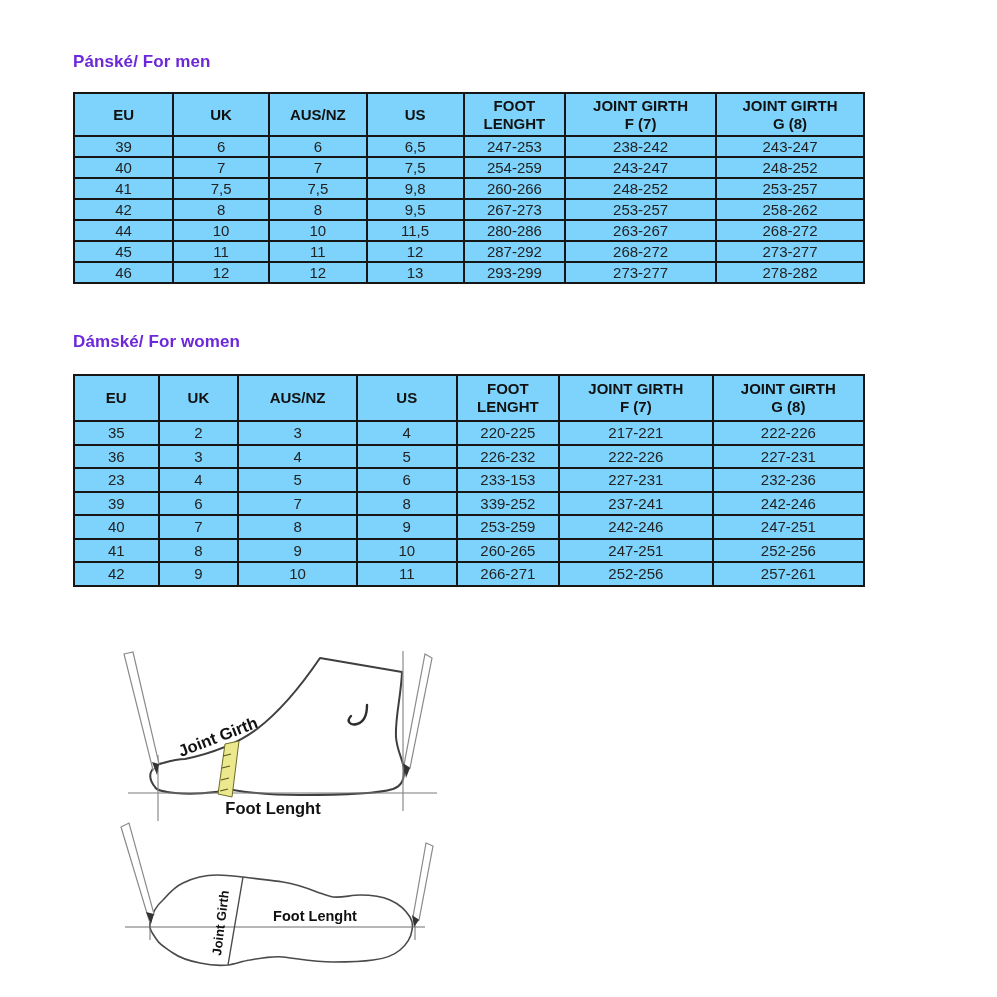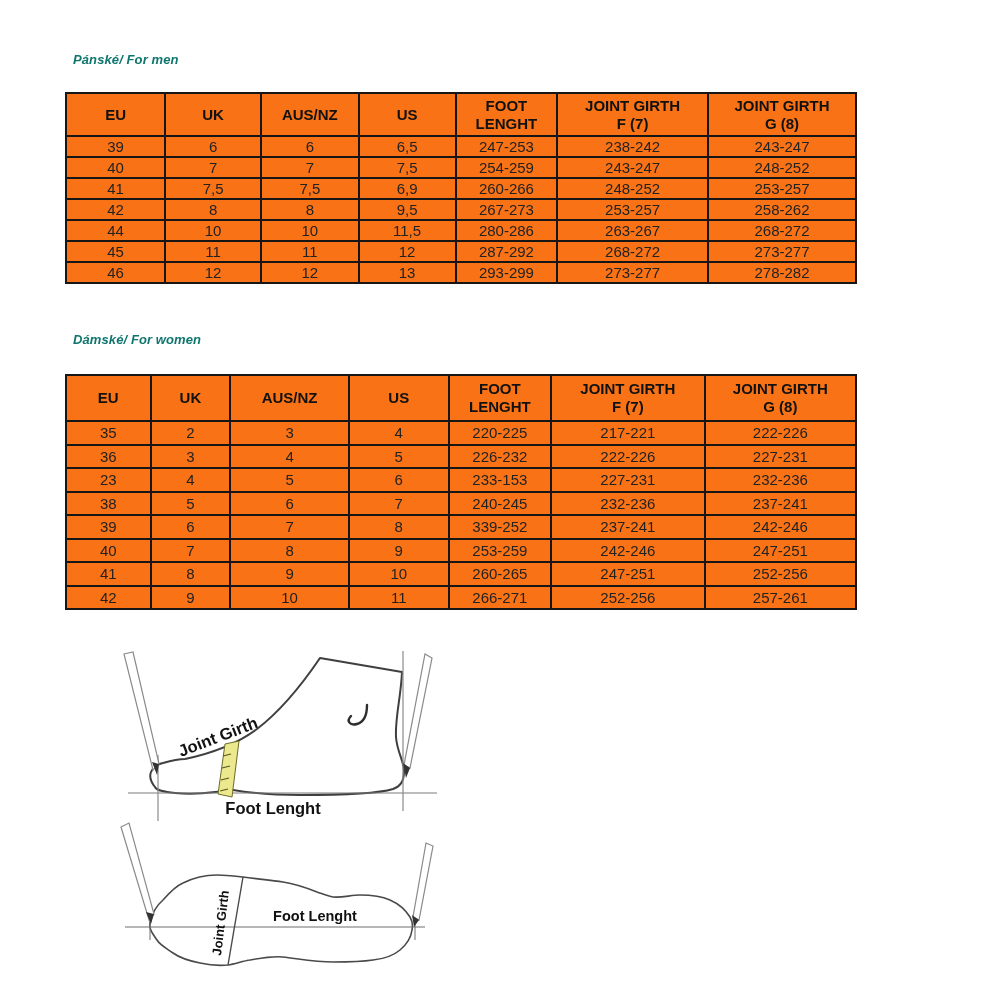--- a/index.html
+++ b/index.html
@@ -3,30 +3,29 @@
 <meta charset="utf-8">
 <style>
   html,body { margin:0; padding:0; background:#ffffff; }
   .canvas {
     position:relative; width:997px; height:997px; background:#ffffff;
     font-family:"Liberation Sans", sans-serif; color:#000;
     overflow:hidden;
   }
   .section-title {
     position:absolute; left:73px;
-    font-size:13px; font-weight:bold; color:#0f766e;
+    font-size:17px; font-weight:bold; color:#6d28d9;
     letter-spacing:0.1px;
-    font-style:italic;
   }
   #men-title { top:52px; }
   #women-title { top:332px; }
 
   table.size-table {
-    position:absolute; left:65px; width:792px;
-    border-collapse:collapse; table-layout:fixed; background:#f97316;
+    position:absolute; left:73px; width:792px;
+    border-collapse:collapse; table-layout:fixed; background:#7dd3fc;
   }
   #men-table { top:92px; }
   #women-table { top:374px; }
 
   .size-table th, .size-table td {
     border:2px solid #161616; text-align:center; vertical-align:middle;
     padding:0; overflow:hidden;
   }
   .size-table th {
     font-size:15px; font-weight:bold; line-height:18px;
@@ -92,21 +91,21 @@
           <td>7</td>
           <td>7,5</td>
           <td>254-259</td>
           <td>243-247</td>
           <td>248-252</td>
         </tr>
         <tr>
           <td>41</td>
           <td>7,5</td>
           <td>7,5</td>
-          <td>6,9</td>
+          <td>9,8</td>
           <td>260-266</td>
           <td>248-252</td>
           <td>253-257</td>
         </tr>
         <tr>
           <td>42</td>
           <td>8</td>
           <td>8</td>
           <td>9,5</td>
           <td>267-273</td>
@@ -191,29 +190,20 @@
         <tr>
           <td>23</td>
           <td>4</td>
           <td>5</td>
           <td>6</td>
           <td>233-153</td>
           <td>227-231</td>
           <td>232-236</td>
         </tr>
         <tr>
-          <td>38</td>
-          <td>5</td>
-          <td>6</td>
-          <td>7</td>
-          <td>240-245</td>
-          <td>232-236</td>
-          <td>237-241</td>
-        </tr>
-        <tr>
           <td>39</td>
           <td>6</td>
           <td>7</td>
           <td>8</td>
           <td>339-252</td>
           <td>237-241</td>
           <td>242-246</td>
         </tr>
         <tr>
           <td>40</td>

